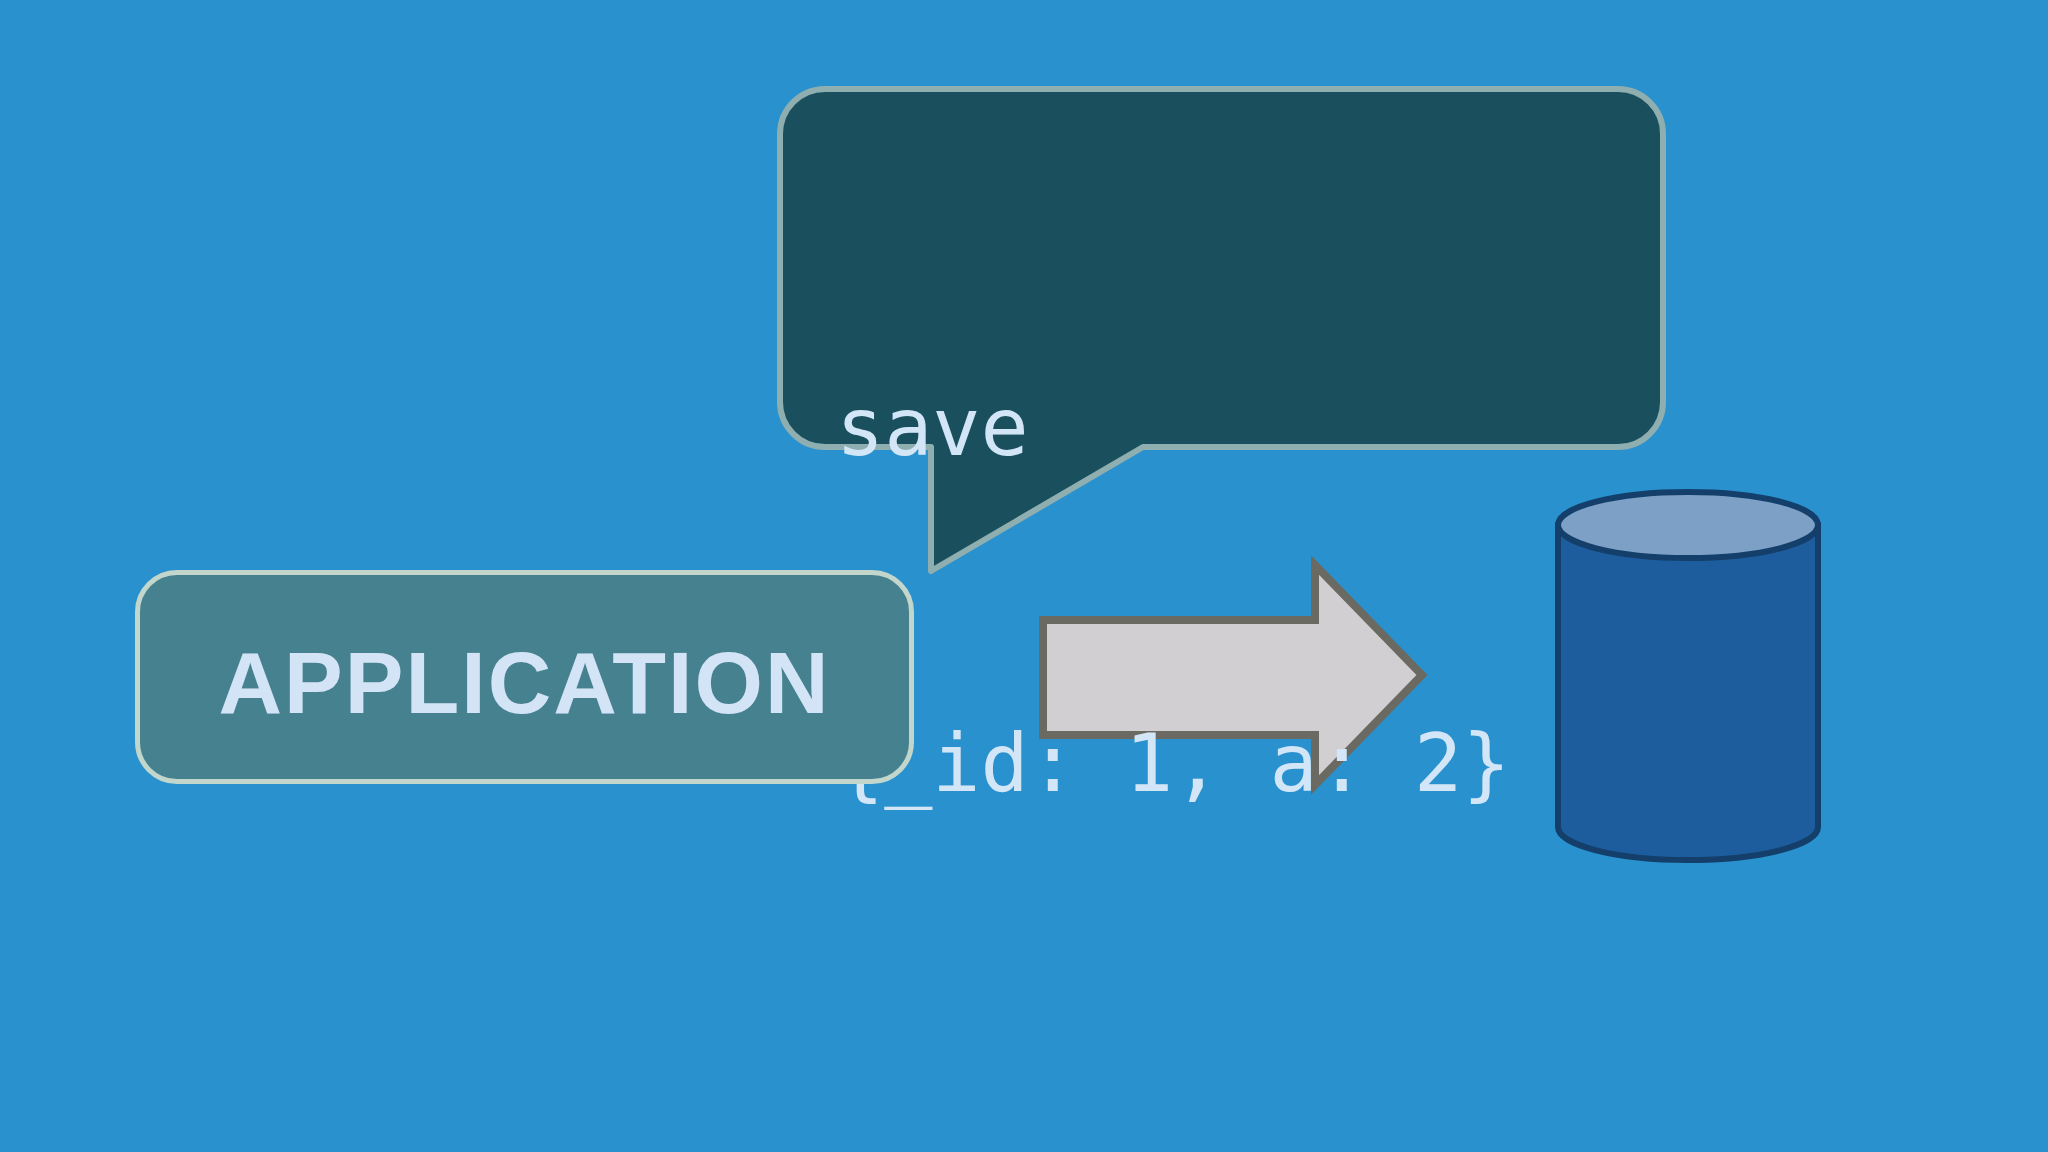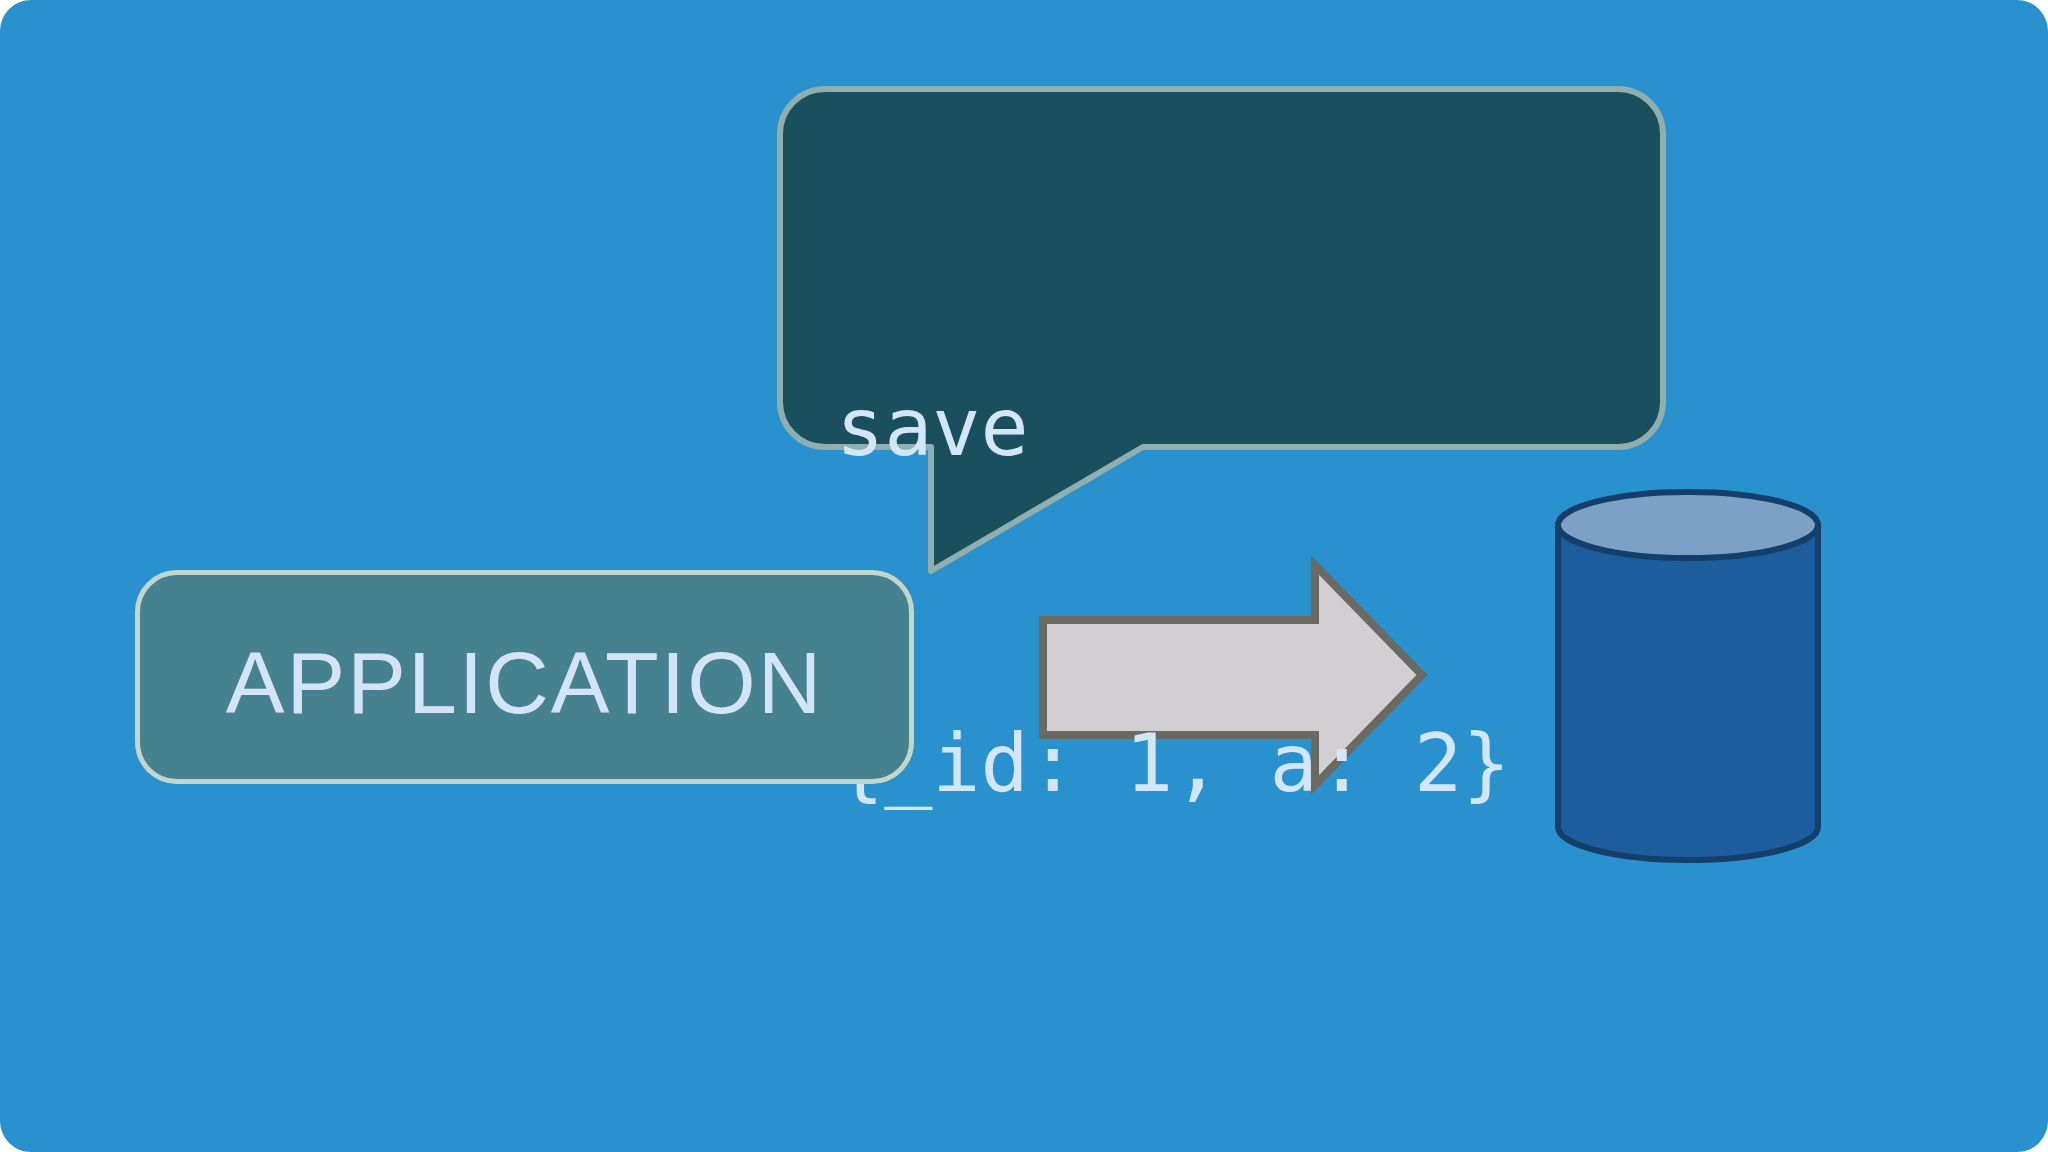--- a/index.html
+++ b/index.html
@@ -6,21 +6,20 @@
     margin: 0;
     padding: 0;
   }
   .canvas {
     position: relative;
     width: 2048px;
     height: 1152px;
     background: var(--background, #2891ce);
     overflow: hidden;
     font-family: "DejaVu Sans", sans-serif;
-    border-radius: 31px;
   }
   .shapes-svg {
     position: absolute;
     left: 0;
     top: 0;
     width: 2048px;
     height: 1152px;
   }
   .bubble-shape {
     fill: var(--bubble_fill, #1a505d);
@@ -63,21 +62,21 @@
     box-sizing: border-box;
     background: var(--app_box_fill, #46818f);
     border: 5px solid var(--app_box_border, #c2d6cc);
     border-radius: 42px;
     display: flex;
     align-items: center;
     justify-content: center;
   }
   .app-label {
     font-family: "Liberation Sans", sans-serif;
-    font-weight: 400;
+    font-weight: 700;
     font-size: 88px;
     letter-spacing: 2px;
     color: var(--app_text, #d3e4f6);
     font-stretch: condensed;
     margin-top: 12px;
   }
 </style>
 </head>
 <body>
 

